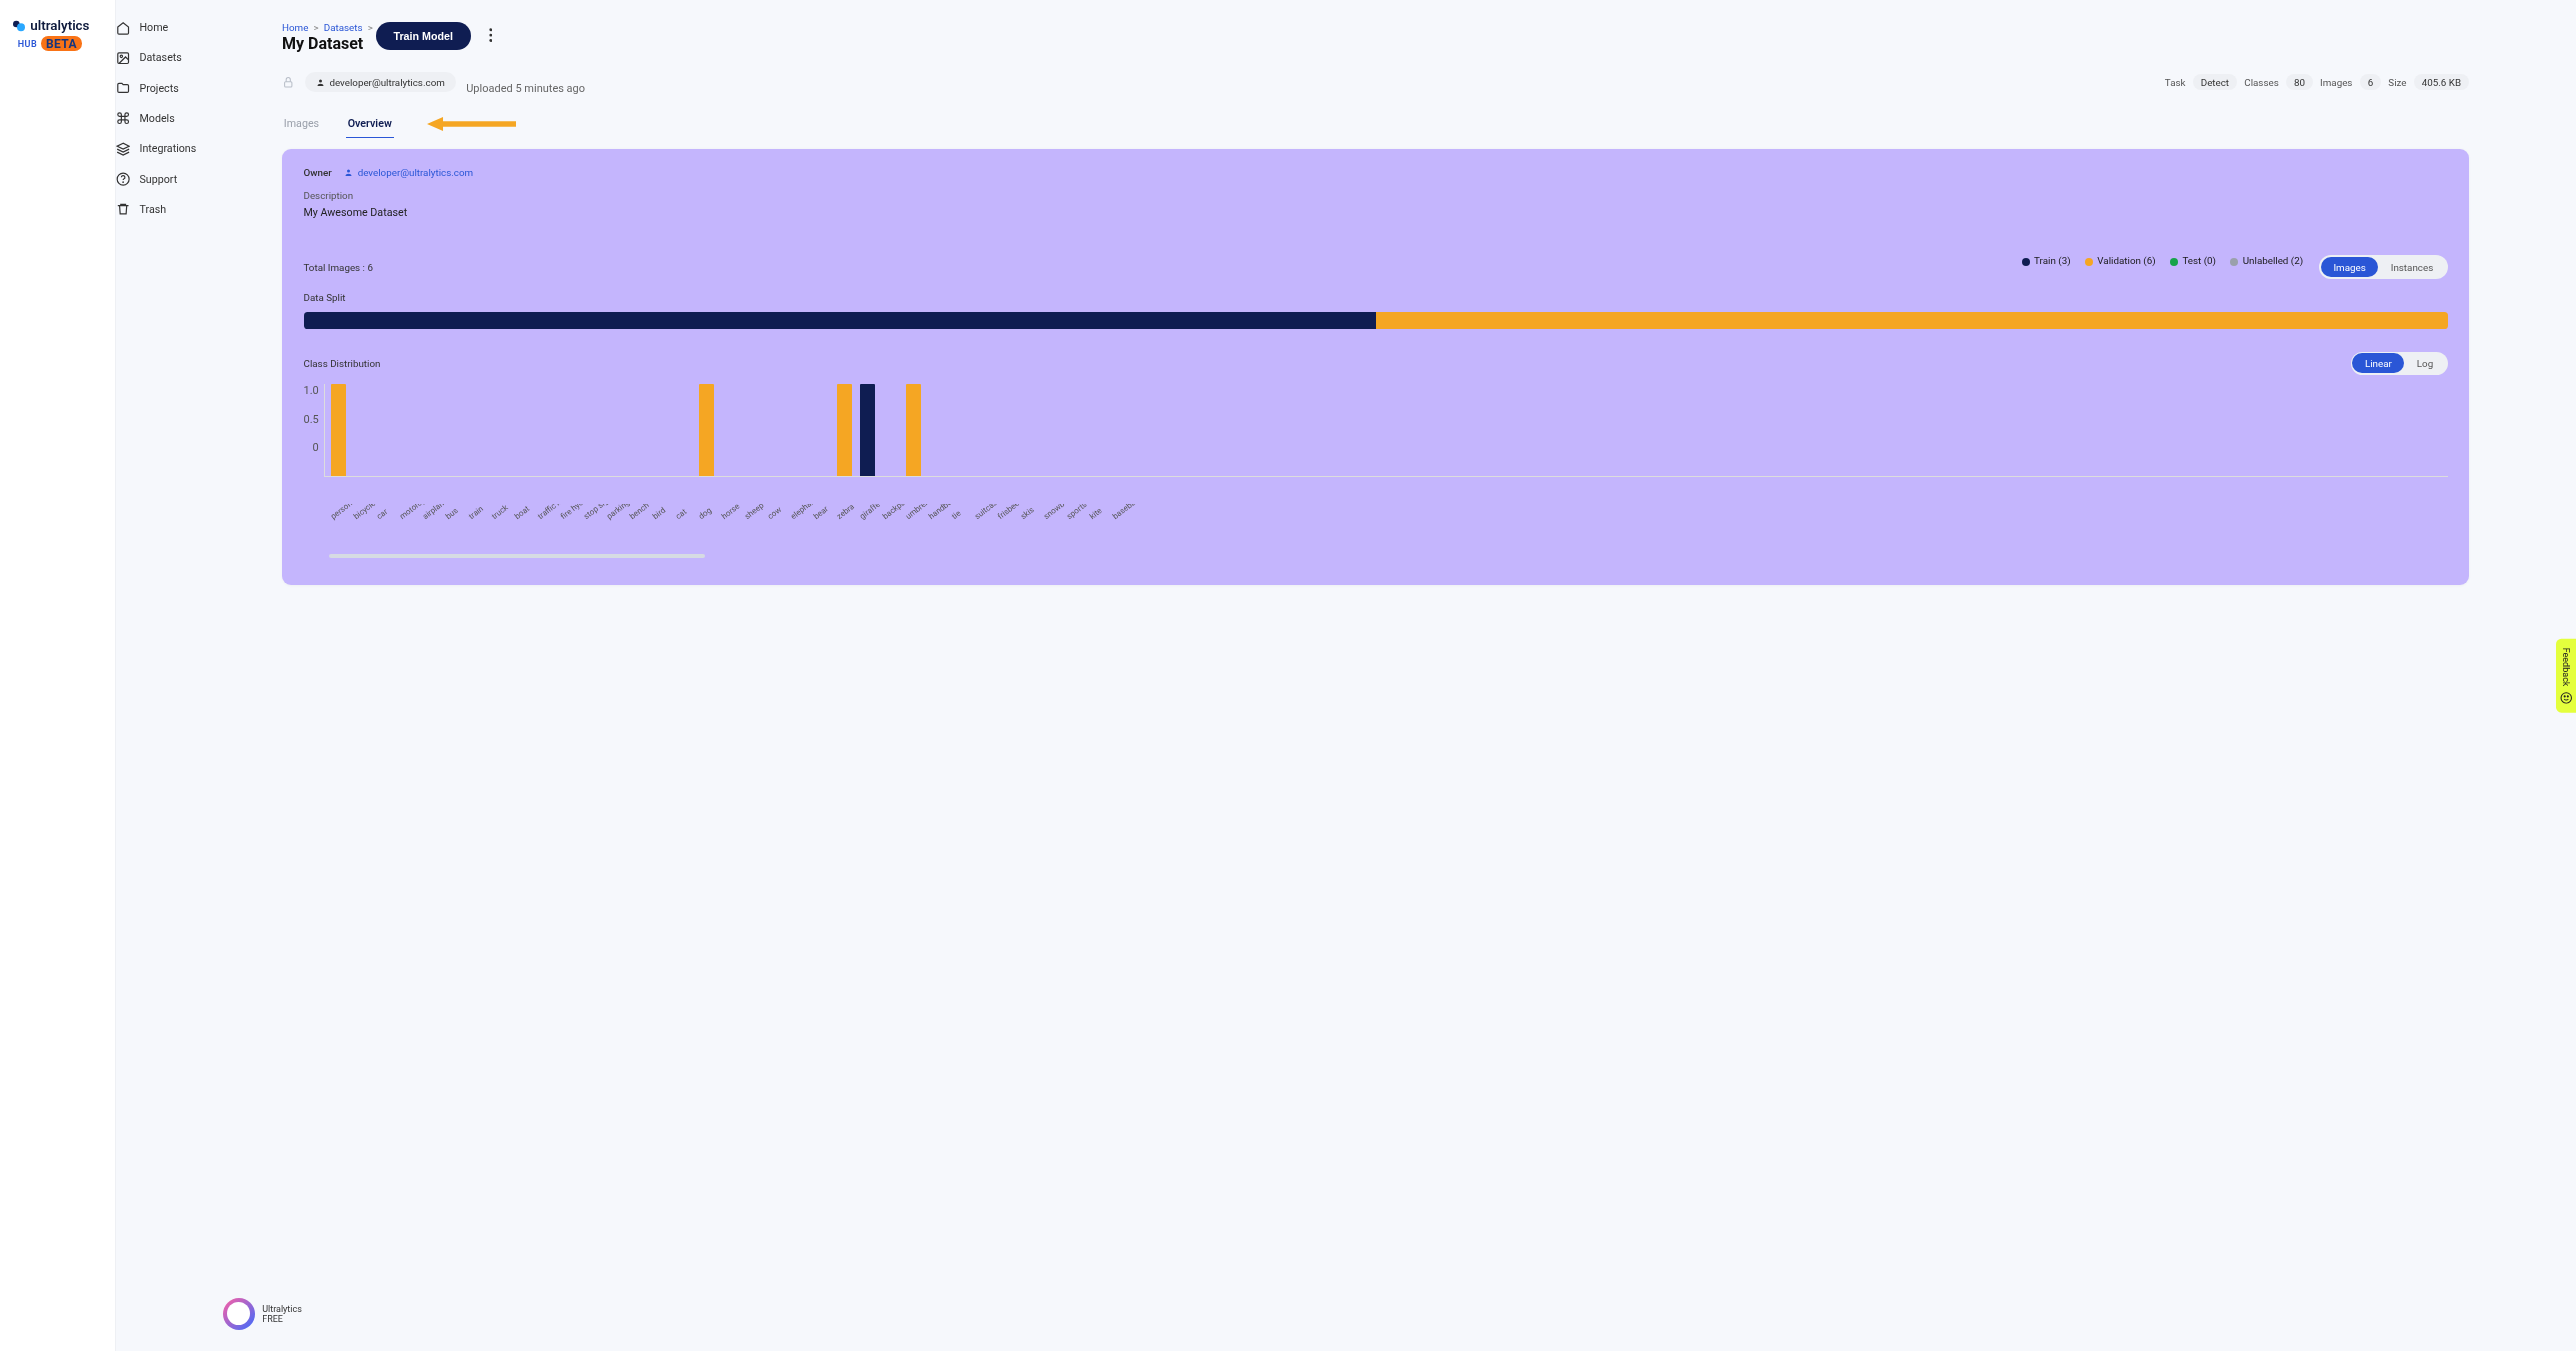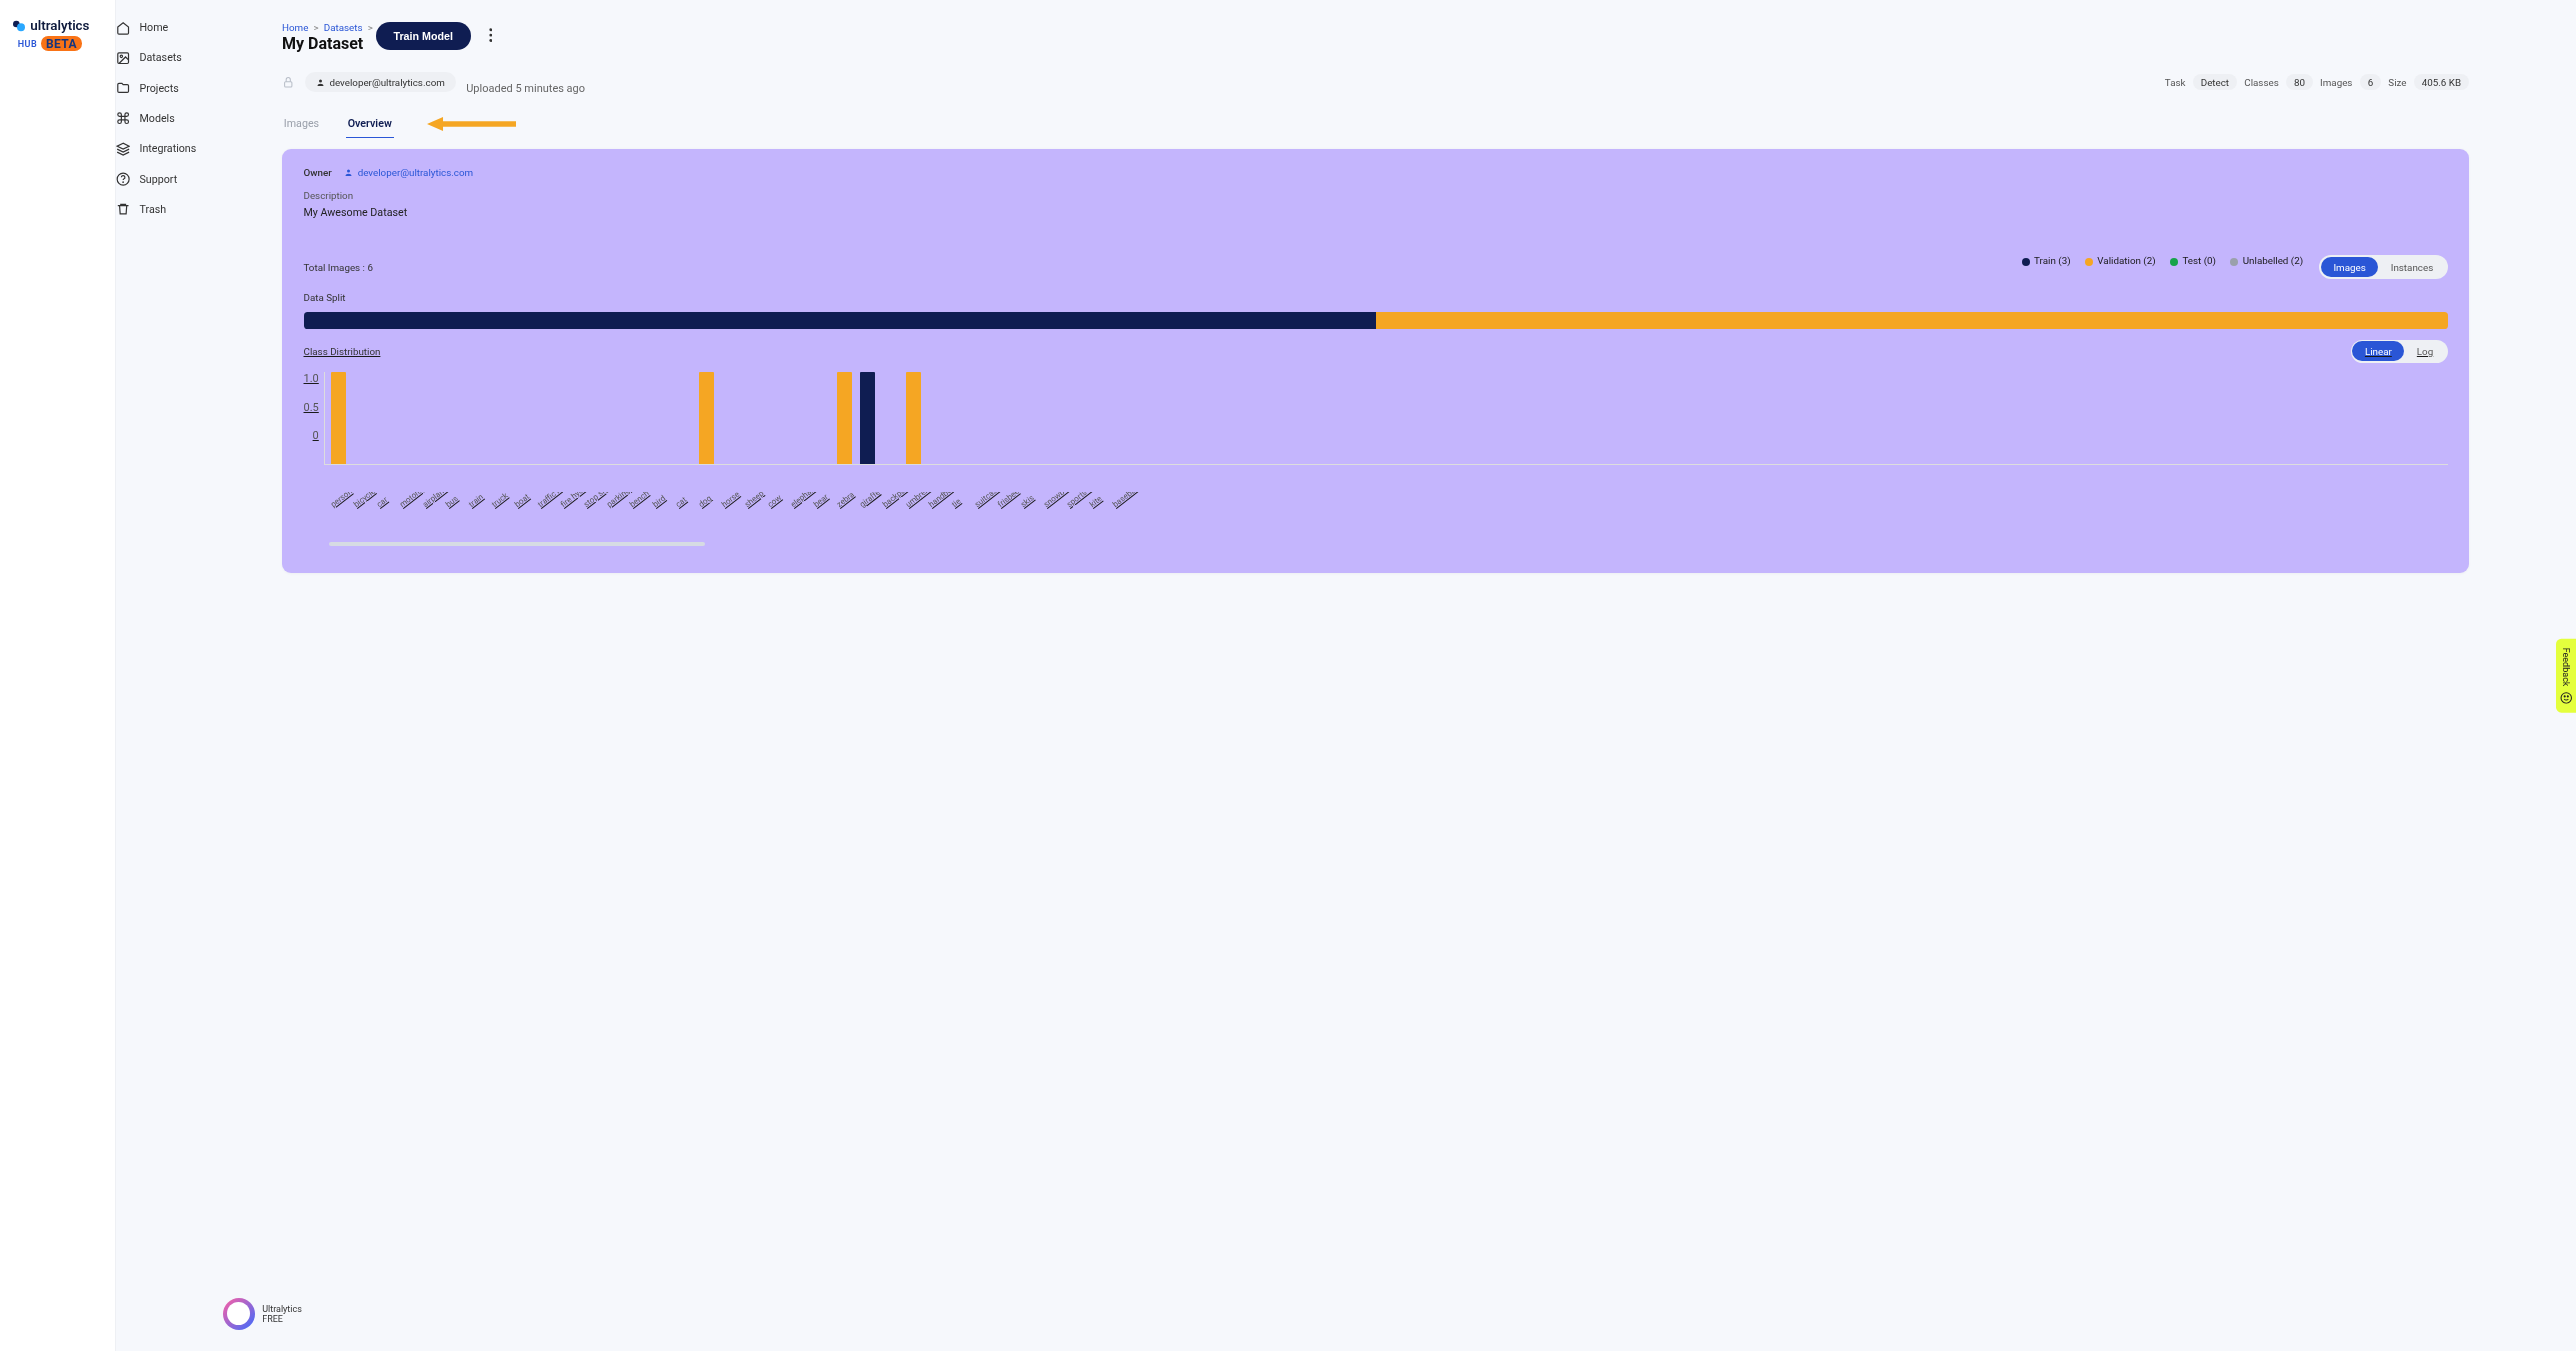--- a/index.html
+++ b/index.html
@@ -48,21 +48,21 @@
 .row-spread { display:flex; justify-content:space-between; align-items:center;}
 .lg { display:flex; align-items:center; gap:14.3px; font-size:9.8px;}
 .dot { width:8px; height:8px; border-radius:50%; display:inline-block; margin-right:4.5px; vertical-align:middle;}
 .dot-navy{background:#0f1d52;} .dot-orange{background:#f5a623;} .dot-green{background:#16a34a;} .dot-gray{background:#9aa0ab;}
 .pill-toggle { background:#eef0f4; border-radius:14.3px; display:flex; padding:1.8px; }
 .pill-toggle span { padding:4.5px 12.5px; font-size:9.8px; border-radius:12.5px; cursor:pointer; color:#555;}
 .pill-toggle span.on { background:#2a56d6; color:#fff;}
 .split-bar { height:17px; border-radius:3.6px; overflow:hidden; display:flex; margin-top:9px; }
 .split-a { background:#0f1d52; }
 .split-b { background:#f5a623; }
-.cd-wrap { margin-top:11px;text-decoration:underline; }
+.cd-wrap { margin-top:23px; }
 .cd-head { display:flex; justify-content:space-between; align-items:center;}
 .chart { display:flex; margin-top:9px; height:116px; }
 .yaxis { display:flex; flex-direction:column; justify-content:space-between; align-items:flex-end; padding:0 5.4px 23px 0; font-size:11px; color:#555; height:93px;}
 .plot { flex:1; border-left:0.9px solid #ddd; border-bottom:0.9px solid #ddd; position:relative; height:93px; overflow-x:auto;}
 .bars { display:flex; align-items:flex-end; height:100%; padding:0 1.8px; min-width:100%; }
 .barcol { width:23px; flex:0 0 23px; display:flex; justify-content:center; align-items:flex-end; height:100%; position:relative;}
 .bar { width:14.3px; border-radius:0.9px 0.9px 0 0;}
 .bar-orange{ background:#f5a623;} .bar-navy{ background:#0f1d52;}
 .xlabels { display:flex; padding-left:0.9px; margin-top:3.6px; overflow:hidden;}
 .xl { width:23px; flex:0 0 23px; font-size:8px; color:#555; transform:rotate(-38deg); transform-origin:top left; white-space:nowrap; position:relative; top:10.7px; height:25px;}
@@ -239,21 +239,21 @@
         <div class="lbl">Description</div>
         <div class="txt">My Awesome Dataset</div>
       </div>
 
       <div class="section-gap">
         <div class="row-spread">
           <div style="font-size:9.8px;color:#333;">Total Images : 6</div>
           <div style="display:flex;align-items:flex-start;gap:16px;">
             <div class="lg">
               <span><span class="dot dot-navy"></span><span>Train (3)</span></span>
-              <span><span class="dot dot-orange"></span><span>Validation (2)</span></span>
+              <span><span class="dot dot-orange"></span><span>Validation (6)</span></span>
               <span><span class="dot dot-green"></span><span>Test (0)</span></span>
               <span><span class="dot dot-gray"></span><span>Unlabelled (2)</span></span>
             </div>
             <div class="pill-toggle">
               <span class="on">Images</span>
               <span>Instances</span>
             </div>
           </div>
         </div>
         <div style="font-size:9.8px;color:#333;margin-top:12.5px;">Data Split</div>

